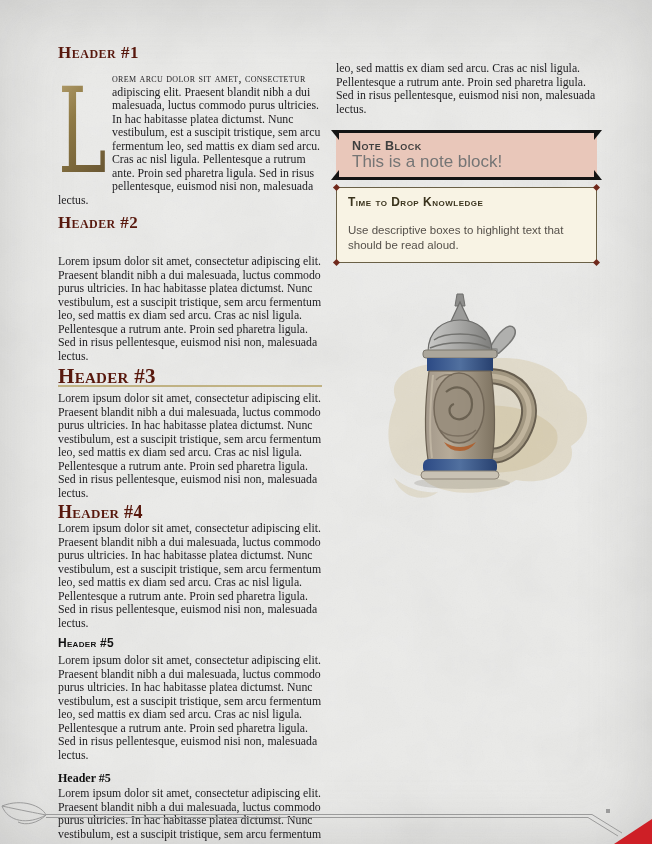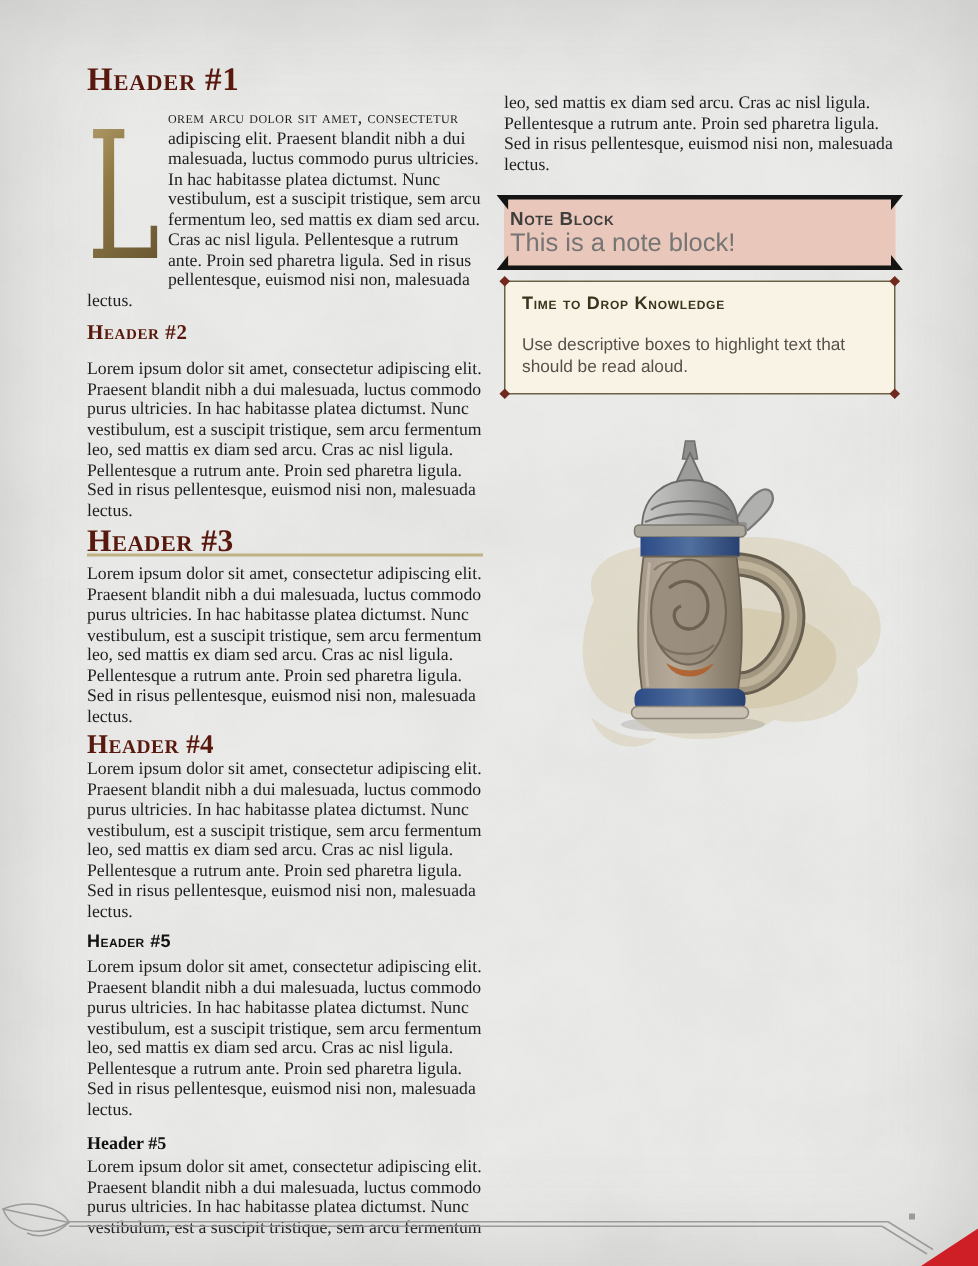--- a/index.html
+++ b/index.html
@@ -11,37 +11,37 @@
     font-family:"Liberation Serif",serif;
     box-shadow:inset 0 0 70px rgba(110,110,112,.28);
   }
   .texture{position:absolute;left:0;top:0;pointer-events:none;}
 
   .col{position:absolute;width:264px;}
   .col-left{left:58px;top:40px;}
   .col-right{left:336px;top:62px;width:261px;}
 
   h1,h2,h3,h4,.h5sc,.h5b{color:#58180D;font-weight:700;margin:0;}
-  h1{font-size:22px;line-height:22px;font-variant:small-caps;letter-spacing:.5px;margin:2px 0 8px 0;}
-  h2{font-size:14px;line-height:20px;font-variant:small-caps;letter-spacing:.4px;margin:6px 0 6px 0;}
+  h1{font-size:17px;line-height:22px;font-variant:small-caps;letter-spacing:.5px;margin:2px 0 8px 0;}
+  h2{font-size:17px;line-height:20px;font-variant:small-caps;letter-spacing:.4px;margin:6px 0 22px 0;}
   h3{font-size:21px;line-height:16px;font-variant:small-caps;letter-spacing:.3px;margin:5px 0 5px 0;
      border-bottom:2px solid #c0b283;padding-bottom:1px;}
   h4{font-size:18px;line-height:14px;font-variant:small-caps;letter-spacing:.3px;margin:5px 0 3px 0;}
   .h5sc{font-family:"Liberation Sans",sans-serif;color:#121212;font-size:12px;line-height:13px;
         font-variant:small-caps;letter-spacing:.3px;margin:7px 0 4px 0;font-weight:700;}
   .h5b{color:#111;font-size:12px;line-height:13px;margin:10px 0 2px 0;}
 
   p.body{font-size:11.8px;line-height:13.5px;color:#1e1d20;margin:0 0 4px 0;text-align:left;}
   .lead{font-variant:small-caps;letter-spacing:.3px;}
 
   .dropcap-box{float:left;width:47px;height:112px;margin:3px 7px 0 0;}
 
   
   .note{position:relative;background:#e9c7ba;border-top:3px solid #141414;border-bottom:3px solid #141414;
-        padding:6px 12px 8px 4px;margin:14px 0 7px 0;font-family:"Liberation Sans",sans-serif;}
+        padding:6px 12px 8px 16px;margin:14px 0 7px 0;font-family:"Liberation Sans",sans-serif;}
   .note-title{font-size:12.5px;font-weight:700;font-variant:small-caps;letter-spacing:.4px;color:#3f3f3f;margin:0 0 2px 0;}
   .note-body{font-size:17px;color:#757575;margin:0;line-height:14px;}
   .nc{position:absolute;width:8px;height:10px;background:#141414;}
   .nc-tl{top:-3px;left:-5px;clip-path:polygon(0 0,100% 0,100% 100%);}
   .nc-tr{top:-3px;right:-5px;clip-path:polygon(0 0,100% 0,0 100%);}
   .nc-bl{bottom:-3px;left:-5px;clip-path:polygon(100% 0,100% 100%,0 100%);}
   .nc-br{bottom:-3px;right:-5px;clip-path:polygon(0 0,100% 100%,0 100%);}
 
   
   .desc{position:relative;background:#f8f3e4;border:1px solid #6a6046;

